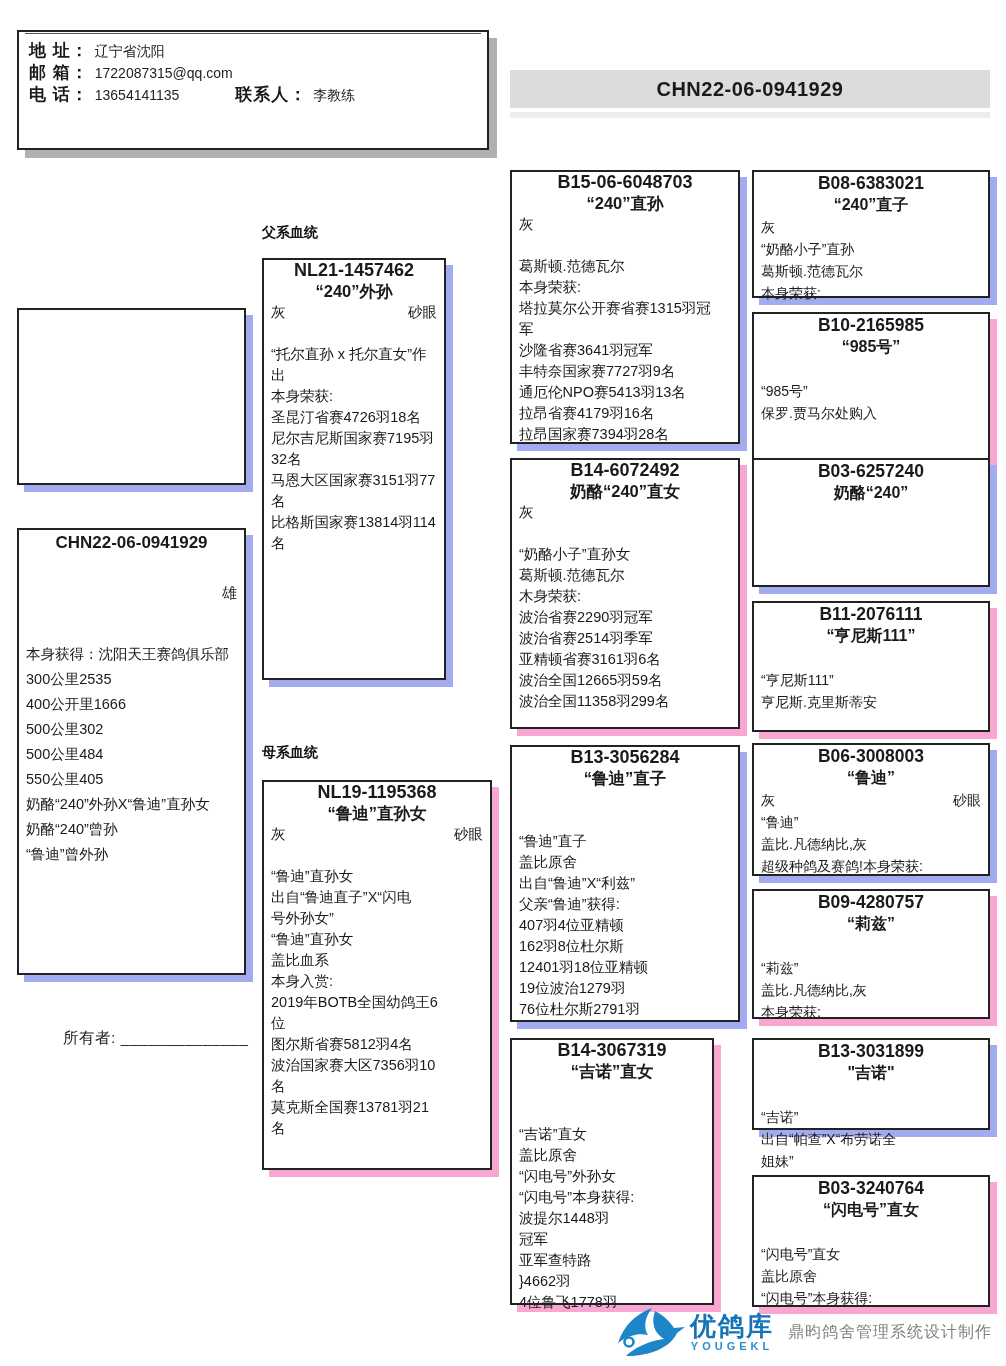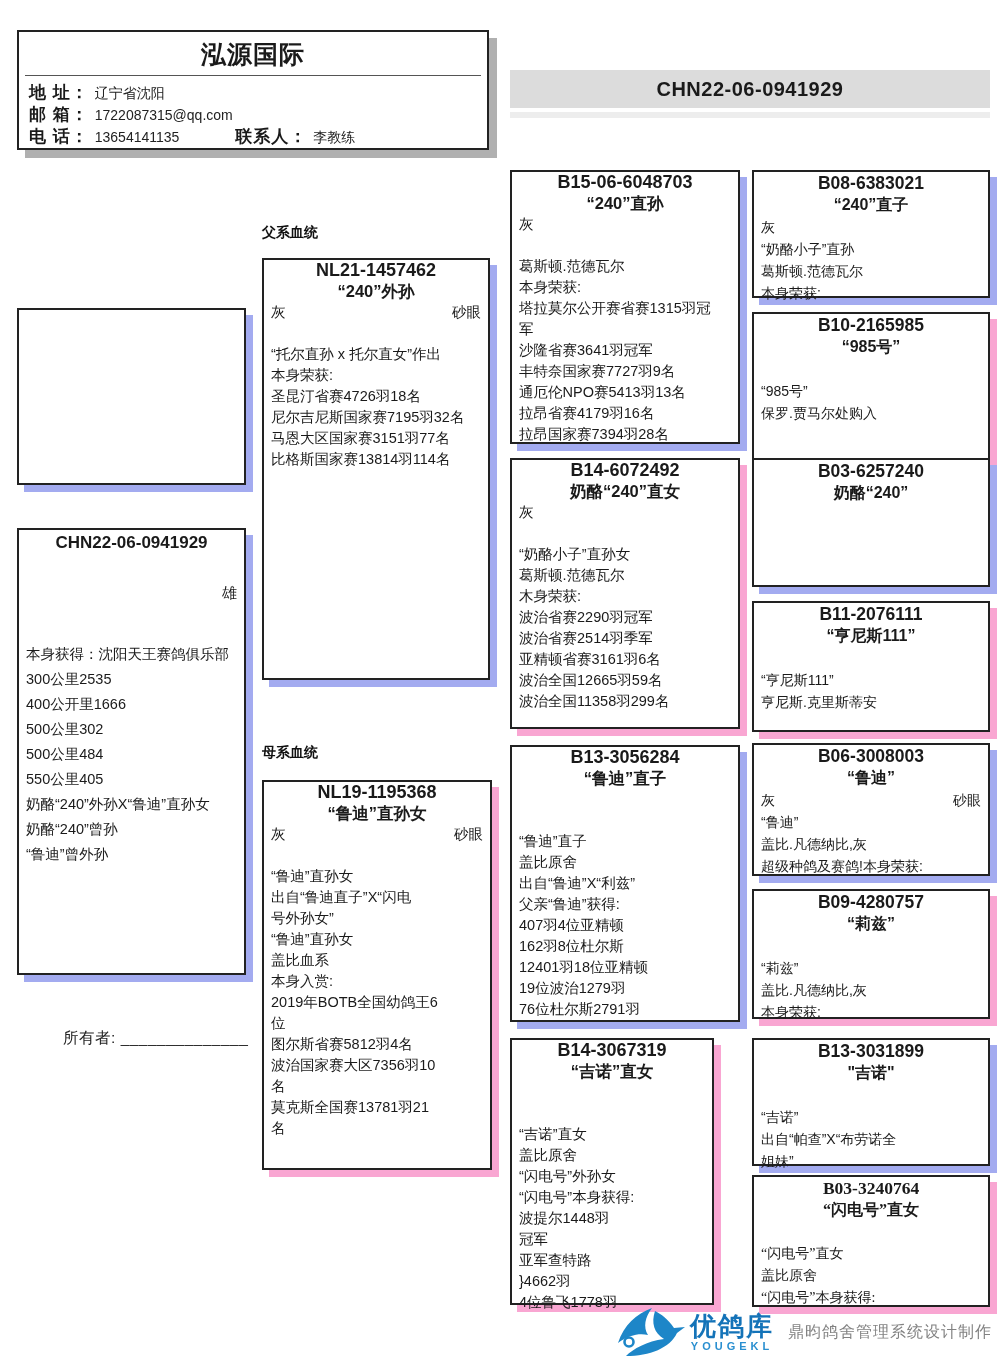--- a/index.html
+++ b/index.html
@@ -57,21 +57,20 @@
   .brand-name{color:#1473b8;font-size:26px;font-weight:bold;letter-spacing:2px;line-height:28px;}
   .brand-sub{color:#2a8fd0;font-size:11px;font-weight:bold;letter-spacing:4px;line-height:13px;}
   .brand-credit{color:#828282;font-size:16px;margin-left:14px;letter-spacing:1px;}
 </style>
 </head>
 <body>
 
 <div class="page">
 
   <div class="header-box">
-    <div class="header-title">泓源国际</div>
     <hr class="header-divider">
     <div class="header-rows">
       <div class="header-row">
         <span class="hlabel">地 址：</span><span class="hvalue">辽宁省沈阳</span>
       </div>
       <div class="header-row">
         <span class="hlabel">邮 箱：</span><span class="hvalue">1722087315@qq.com</span>
       </div>
       <div class="header-row">
         <span class="hlabel">电 话：</span><span class="hvalue">13654141135</span><span class="hlabel2">联系人：</span><span class="hvalue">李教练</span>
@@ -99,21 +98,21 @@
   </div>
 
   <div class="owner-line">
     <span>所有者:</span>
     <span>______________</span>
   </div>
 
   <div class="section-label" style="left:262px;top:224px;">父系血统</div>
   <div class="section-label" style="left:262px;top:744px;">母系血统</div>
 
-  <div class="pbox" style="left:262px;top:258px;width:228px;height:422px;" data-sh="blue">
+  <div class="pbox" style="left:262px;top:258px;width:184px;height:422px;" data-sh="blue">
     <div class="pbox-title">NL21-1457462</div>
     <div class="pbox-sub">“240”外孙</div>
     <div class="pbox-traits">
         <span>灰</span>
         <span>砂眼</span>
       </div>
     <div class="pbox-body">
 “托尔直孙 x 托尔直女”作出
 本身荣获:
 圣昆汀省赛4726羽18名
@@ -280,33 +279,33 @@
     <div class="pbox-sub">“莉兹”</div>
     <div class="pbox-traits">
         <span></span>
         <span></span>
       </div>
     <div class="pbox-body">“莉兹”
 盖比.凡德纳比,灰
 本身荣获:</div>
   </div>
 
-  <div class="pbox small" style="left:752px;top:1038px;width:238px;height:128px;" data-sh="blue">
+  <div class="pbox small" style="left:752px;top:1038px;width:238px;height:92px;" data-sh="blue">
     <div class="pbox-title">B13-3031899</div>
     <div class="pbox-sub">"吉诺"</div>
     <div class="pbox-traits">
         <span></span>
         <span></span>
       </div>
     <div class="pbox-body">“吉诺”
 出自“帕查”X“布劳诺全
 姐妹”</div>
   </div>
 
-  <div class="pbox small" style="left:752px;top:1175px;width:238px;height:132px;font-family:Liberation Serif, serif;" data-sh="pink">
+  <div class="pbox small" style="left:752px;top:1175px;width:238px;height:132px;" data-sh="pink">
     <div class="pbox-title">B03-3240764</div>
     <div class="pbox-sub">“闪电号”直女</div>
     <div class="pbox-traits">
         <span></span>
         <span></span>
       </div>
     <div class="pbox-body">“闪电号”直女
 盖比原舍
 “闪电号”本身获得:</div>
   </div>

